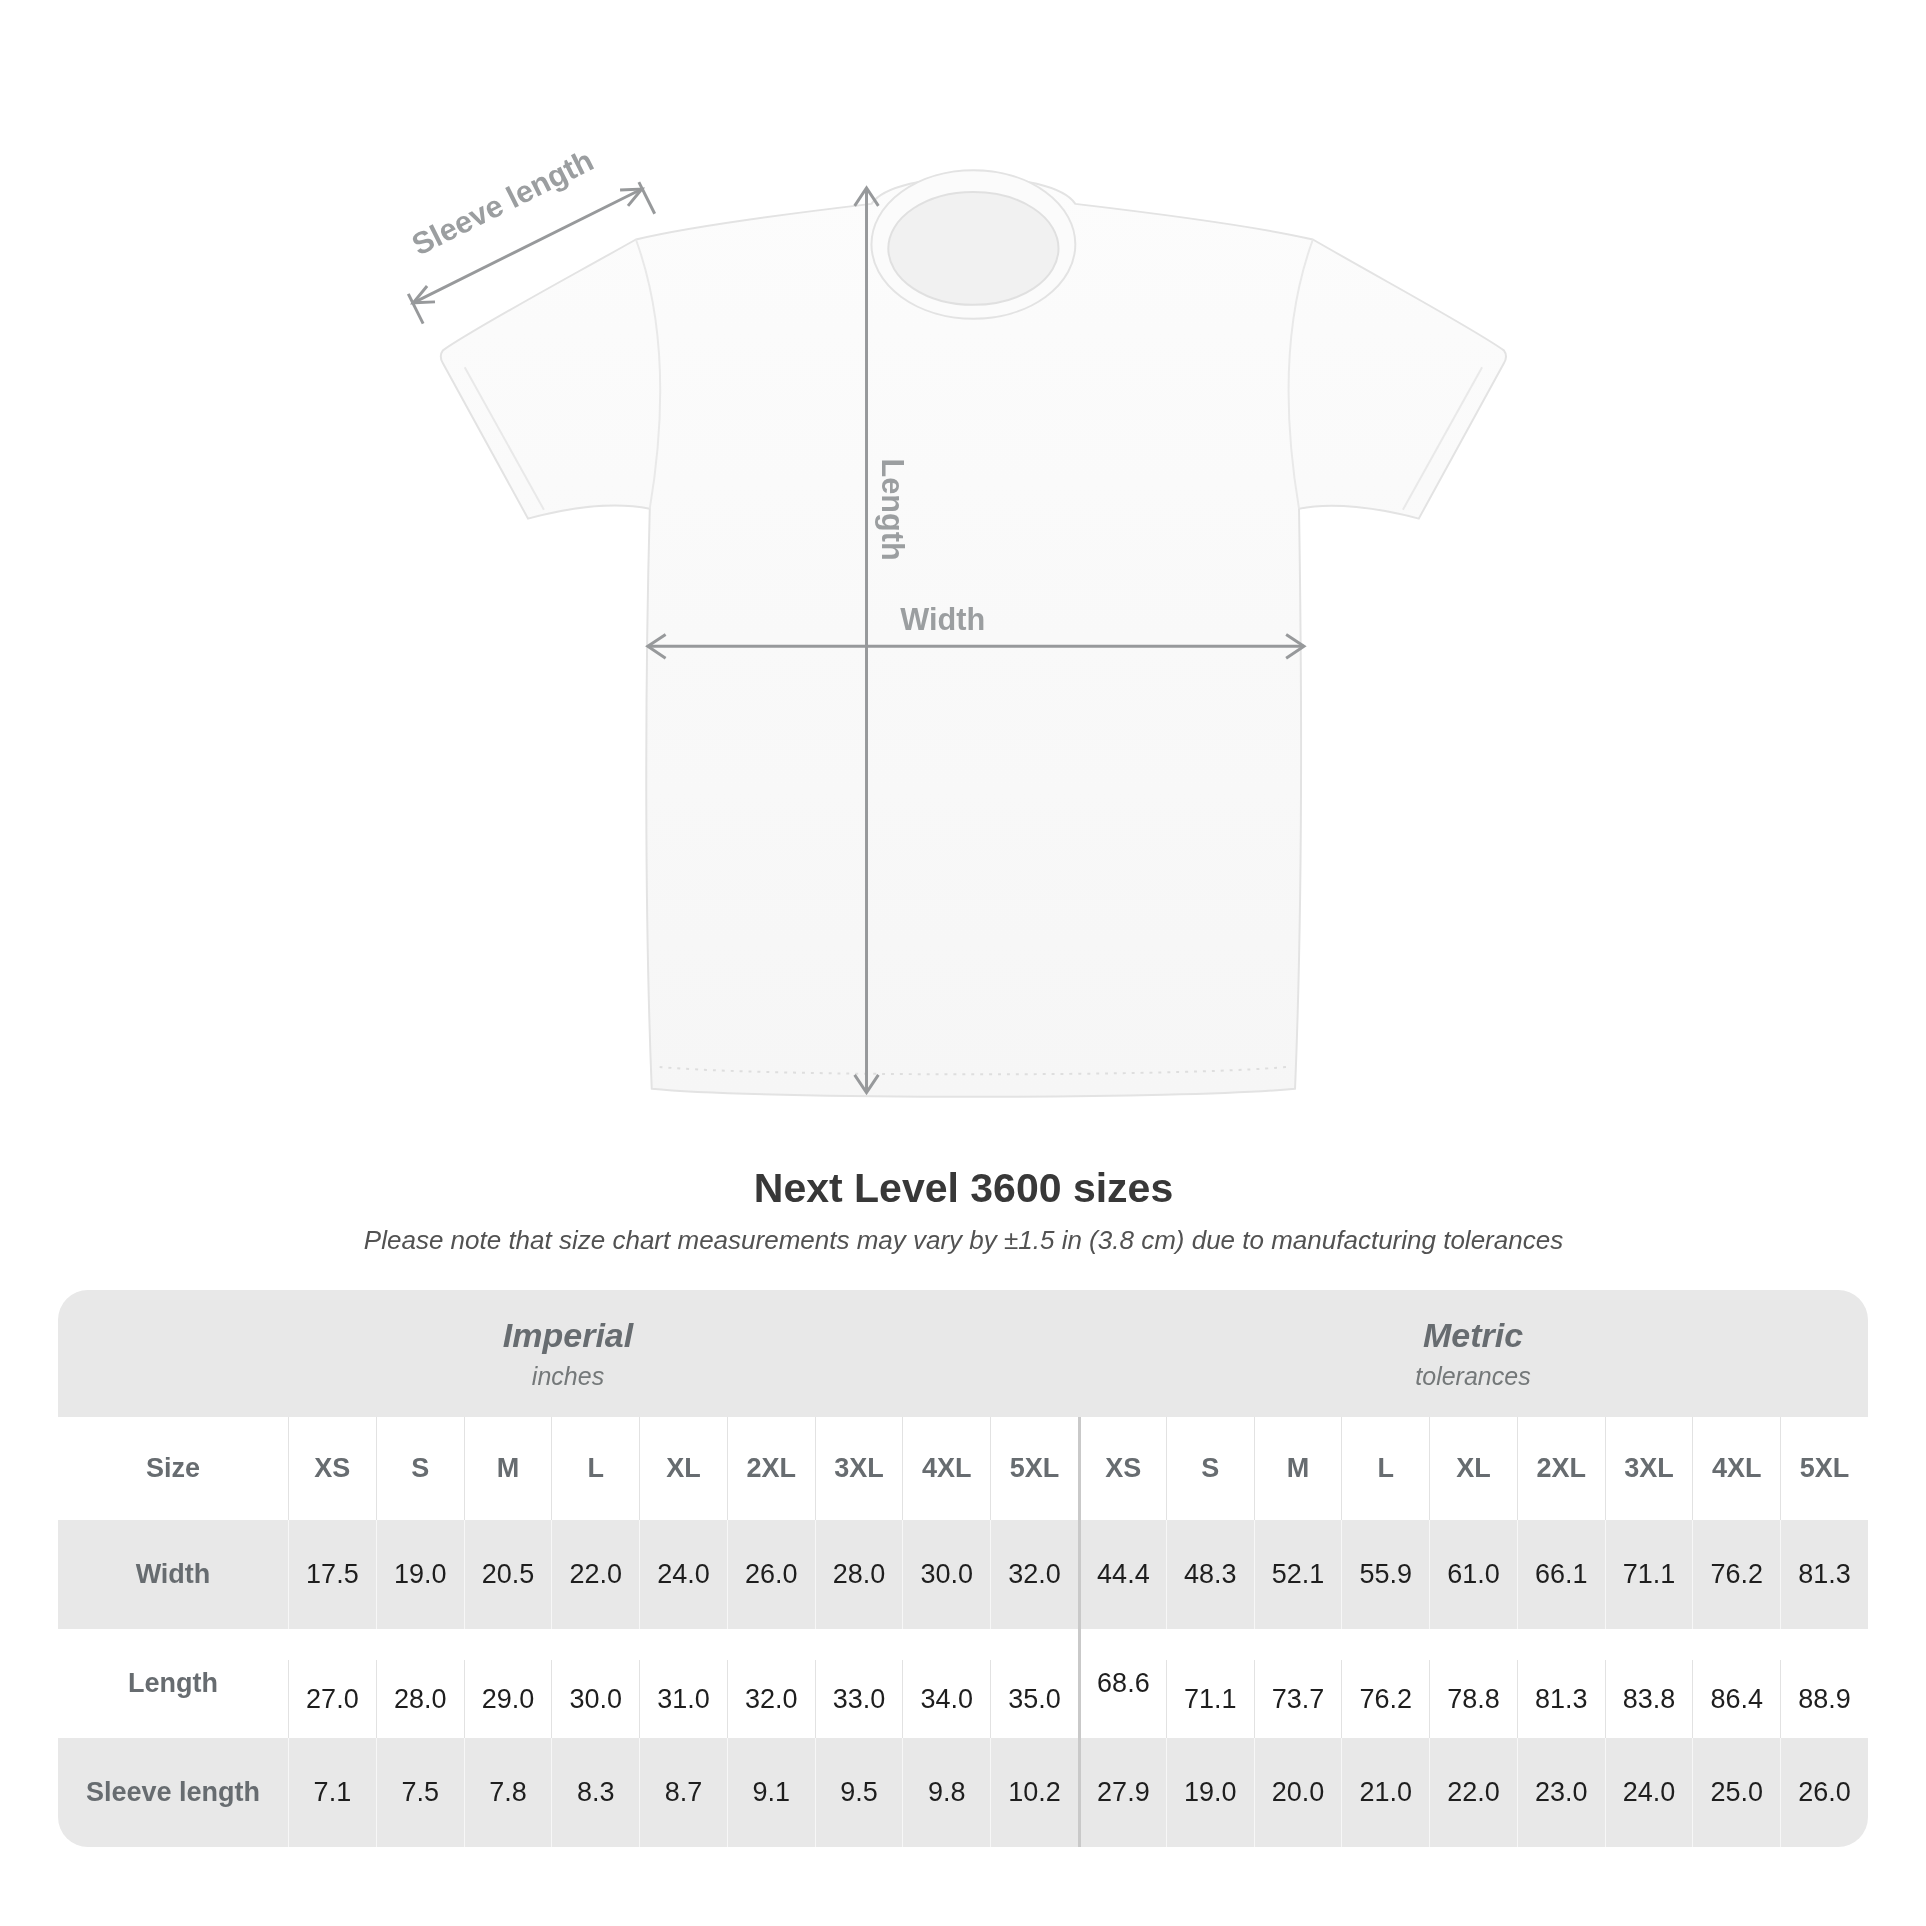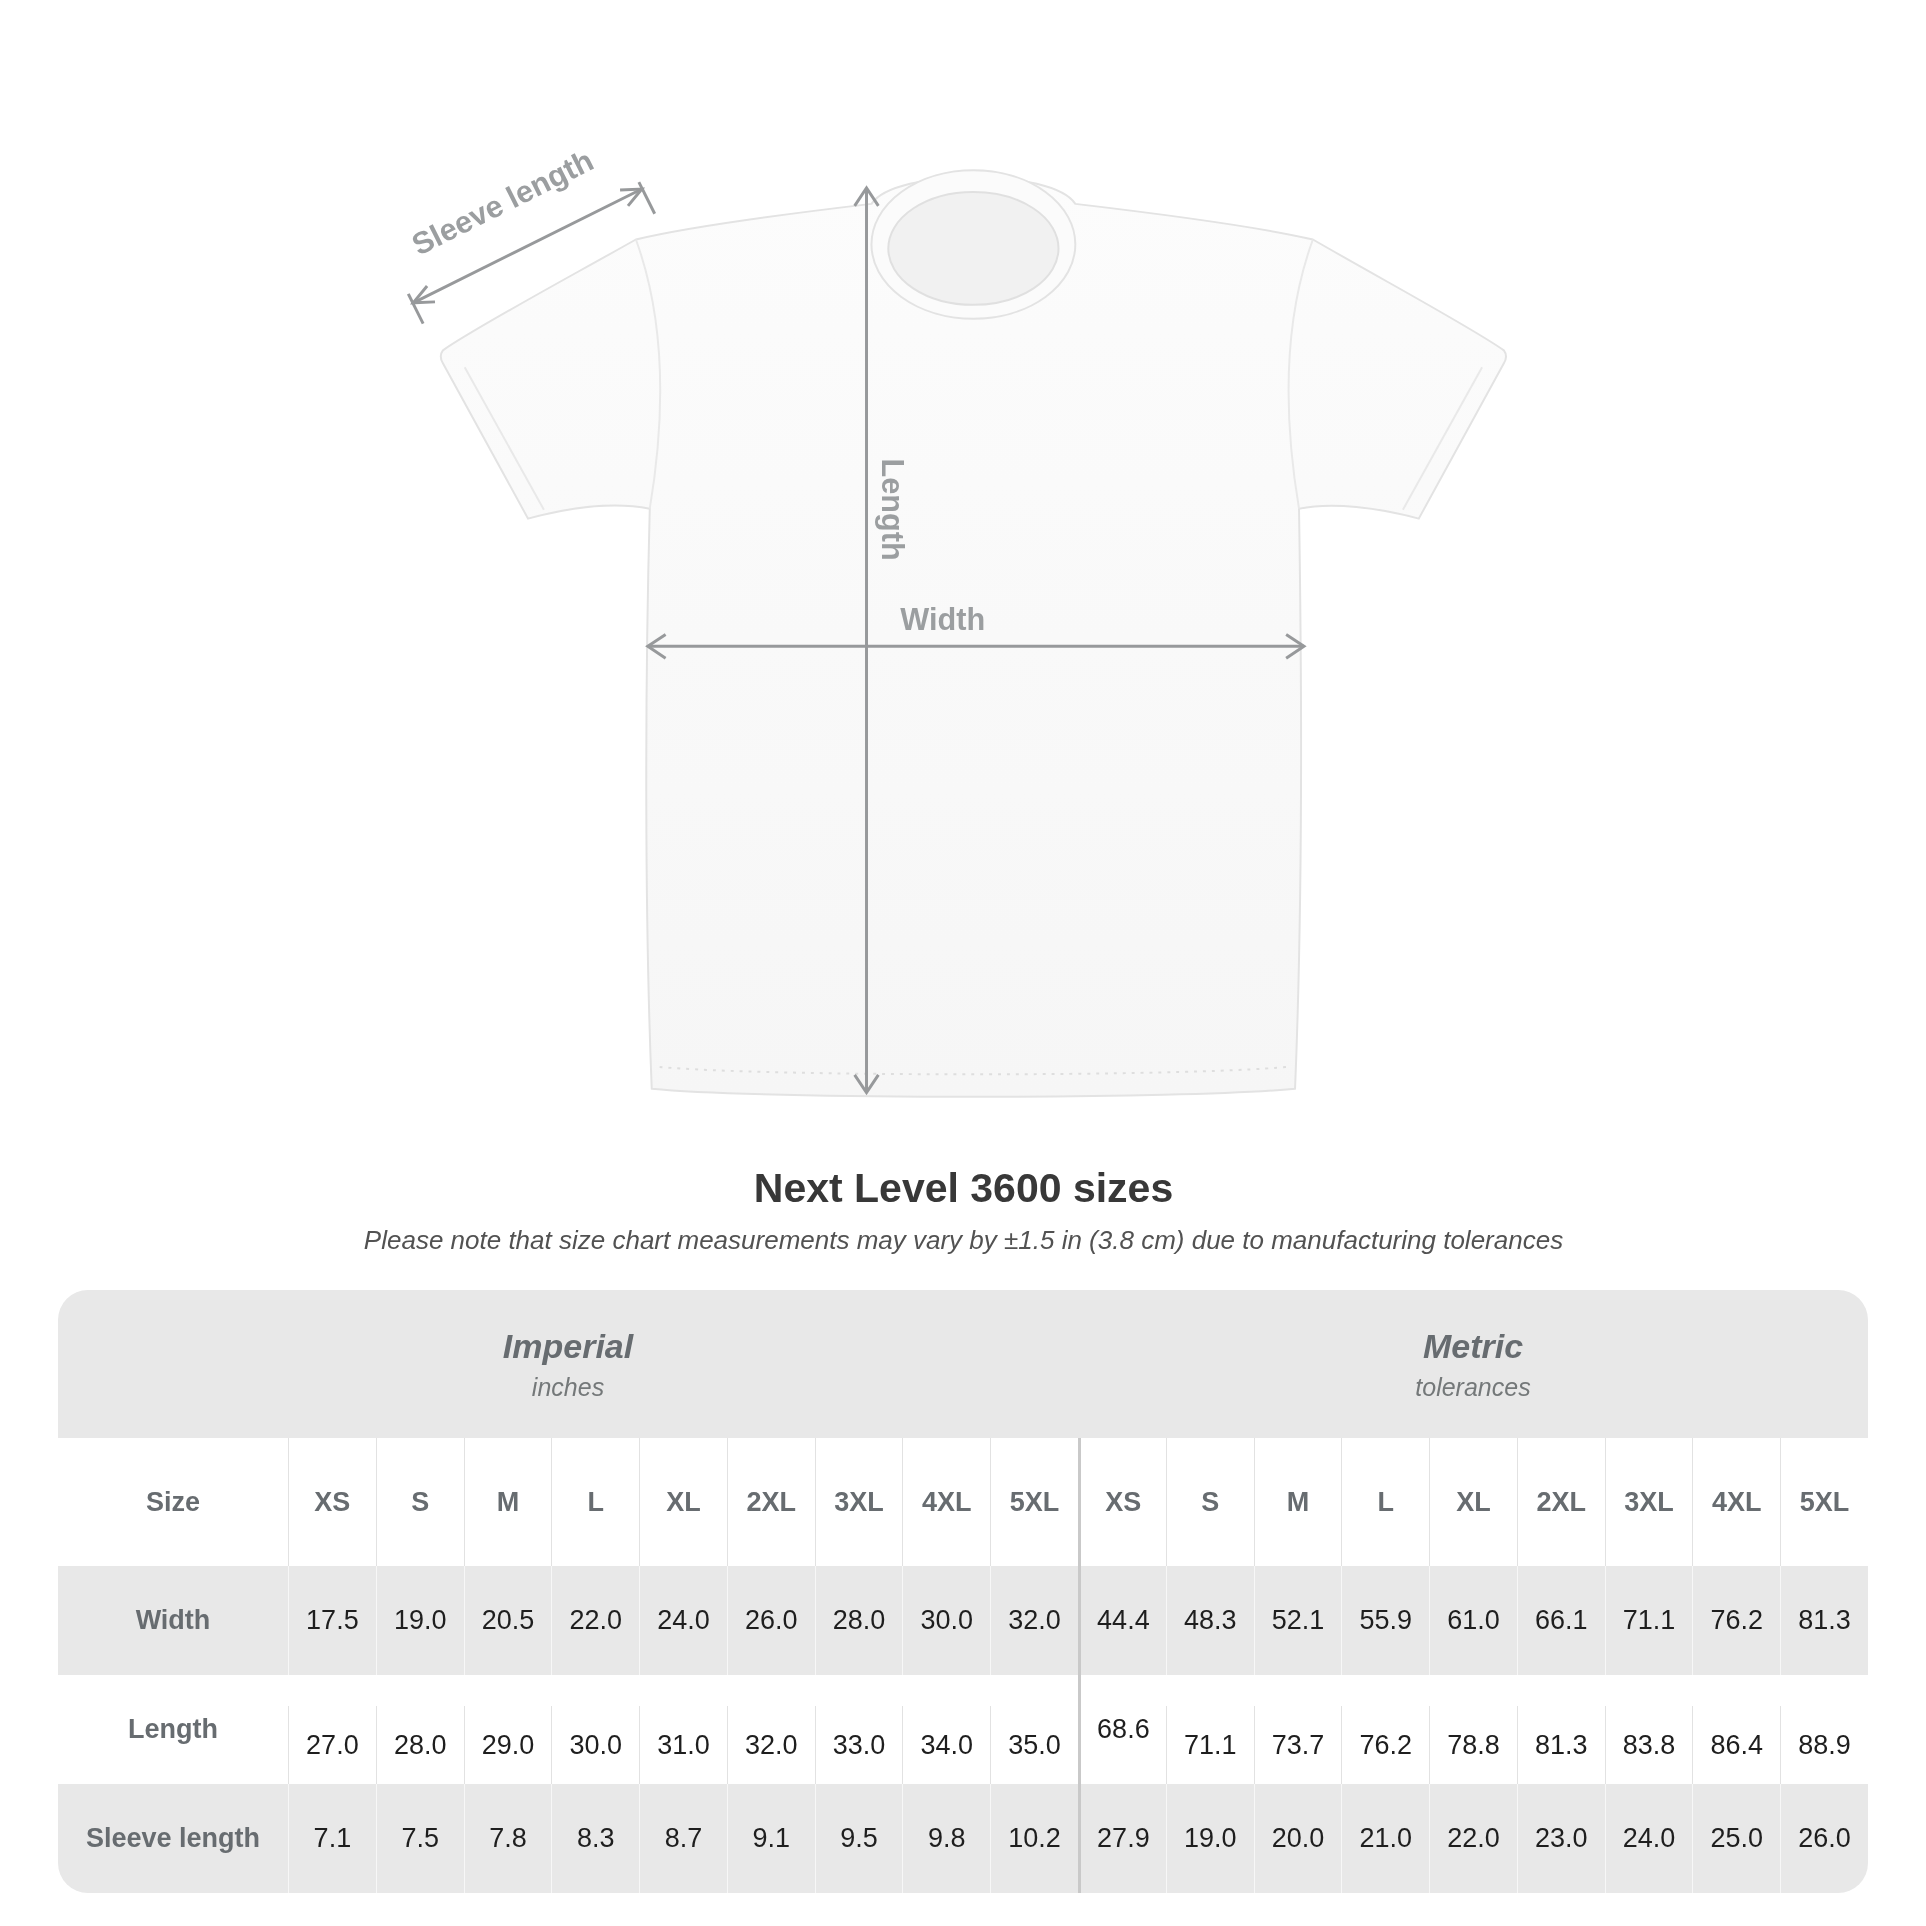--- a/index.html
+++ b/index.html
@@ -11,29 +11,29 @@
 
   
   .chart-title{position:absolute; left:0; top:1166px; width:100%; text-align:center;
     font-size:41px; font-weight:bold; color:#383838; line-height:1.1;}
   .chart-subtitle{position:absolute; left:0; top:1225px; width:100%; text-align:center;
     font-size:26px; font-style:italic; color:#525252; line-height:1.2;}
 
   
   .size-table{position:absolute; left:58px; top:1290px; width:1810px;}
   .trow{display:grid; grid-template-columns:230px repeat(18, 1fr); width:100%;}
-  .band{display:grid; grid-template-columns:1020px 1fr; width:100%; height:148px;}
+  .band{display:grid; grid-template-columns:1020px 1fr; width:100%; height:127px;}
   .band-cell{background:#e8e8e8; display:flex; flex-direction:column; align-items:center; justify-content:center; gap:7px;}
   .band-left{border-top-left-radius:30px;}
   .band-right{border-top-right-radius:30px;}
   .sec-title{font-size:34px; font-weight:bold; font-style:italic; color:#676c70;}
   .sec-unit{font-size:25px; font-style:italic; color:#747879;}
 
   .cell{display:flex; align-items:center; justify-content:center;}
-  .row-size{height:128px; background:#ffffff;}
+  .row-size{height:103px; background:#ffffff;}
   .row-data{height:109px;}
   .row-gray .cell{background:#e8e8e8;}
   .row-white .cell{background:#ffffff;}
 
   .head-cell{font-size:27px; font-weight:bold; color:#676c70;}
   .label-cell{font-size:27px; font-weight:bold; color:#676c70;}
   .val-cell{font-size:27px; color:#1e1e1e;}
 
   .row-size .cell{background:#ffffff;}
   .row-size .sep{border-left:1px solid #e2e2e2;}

